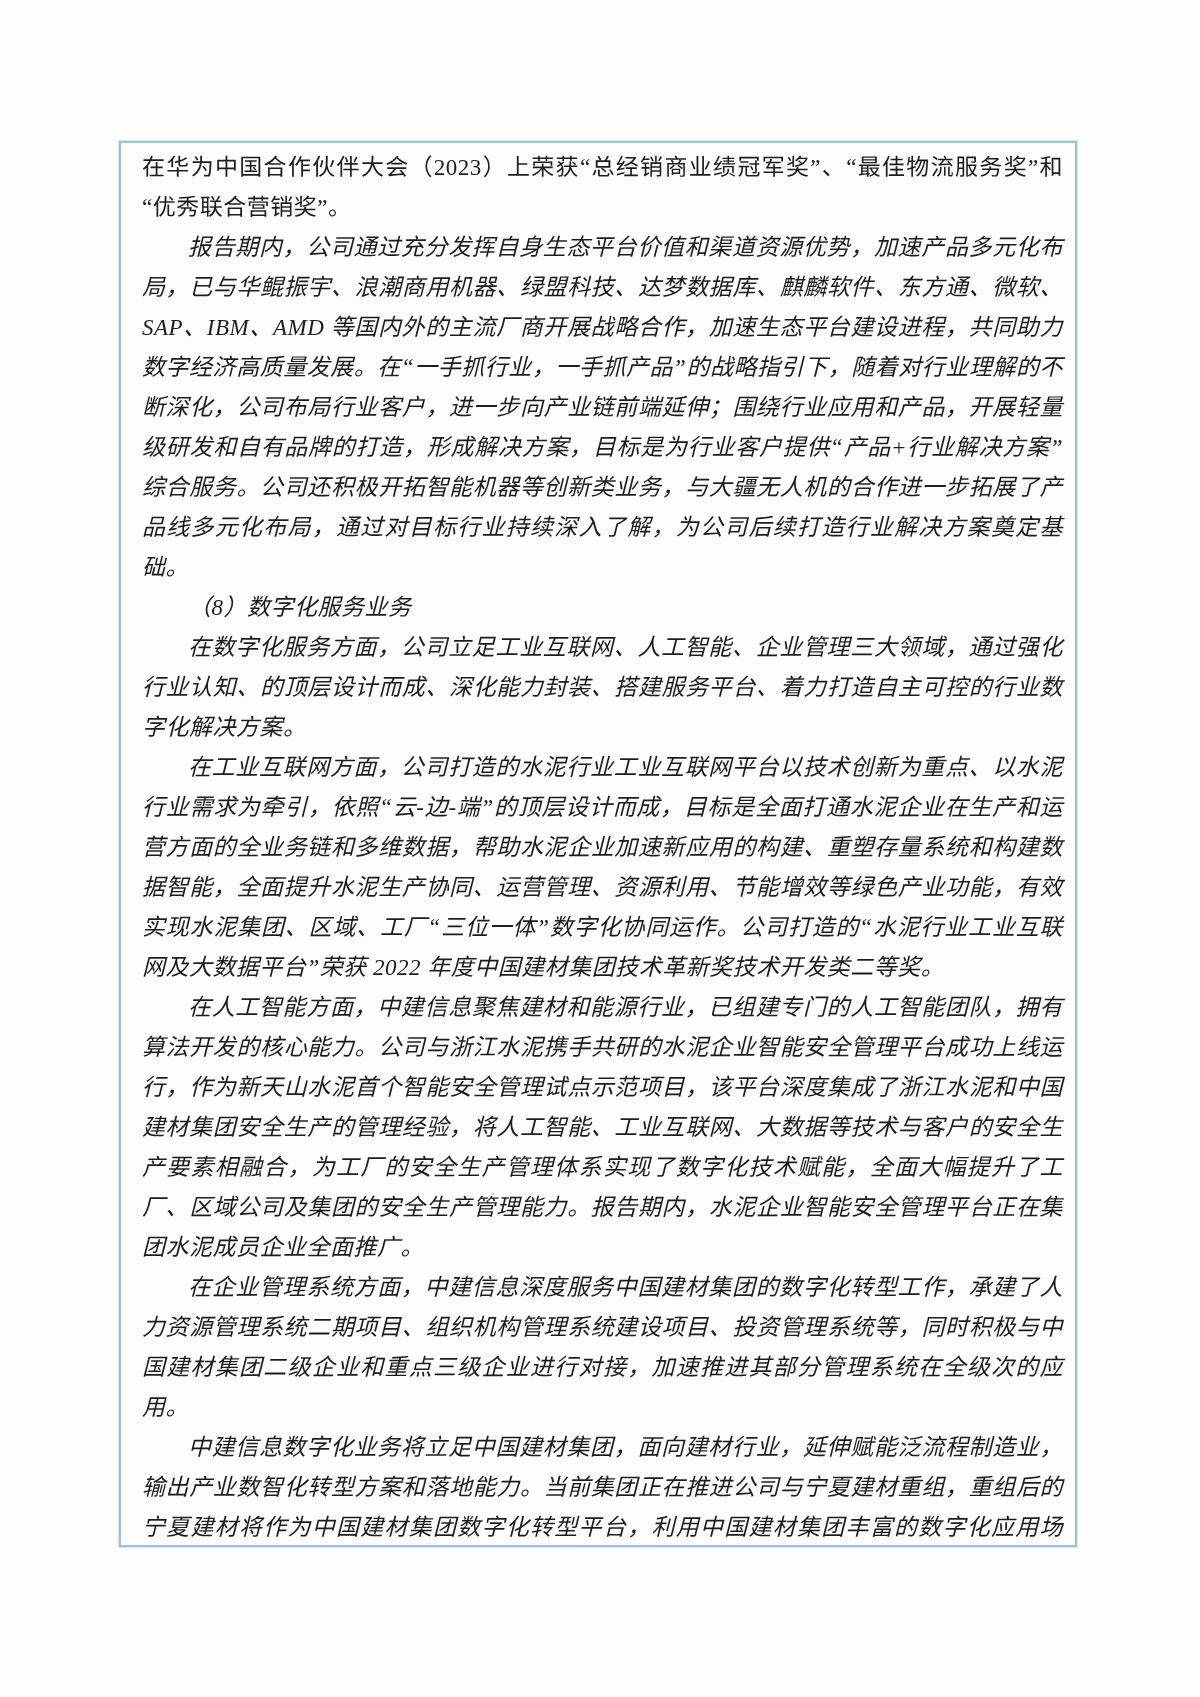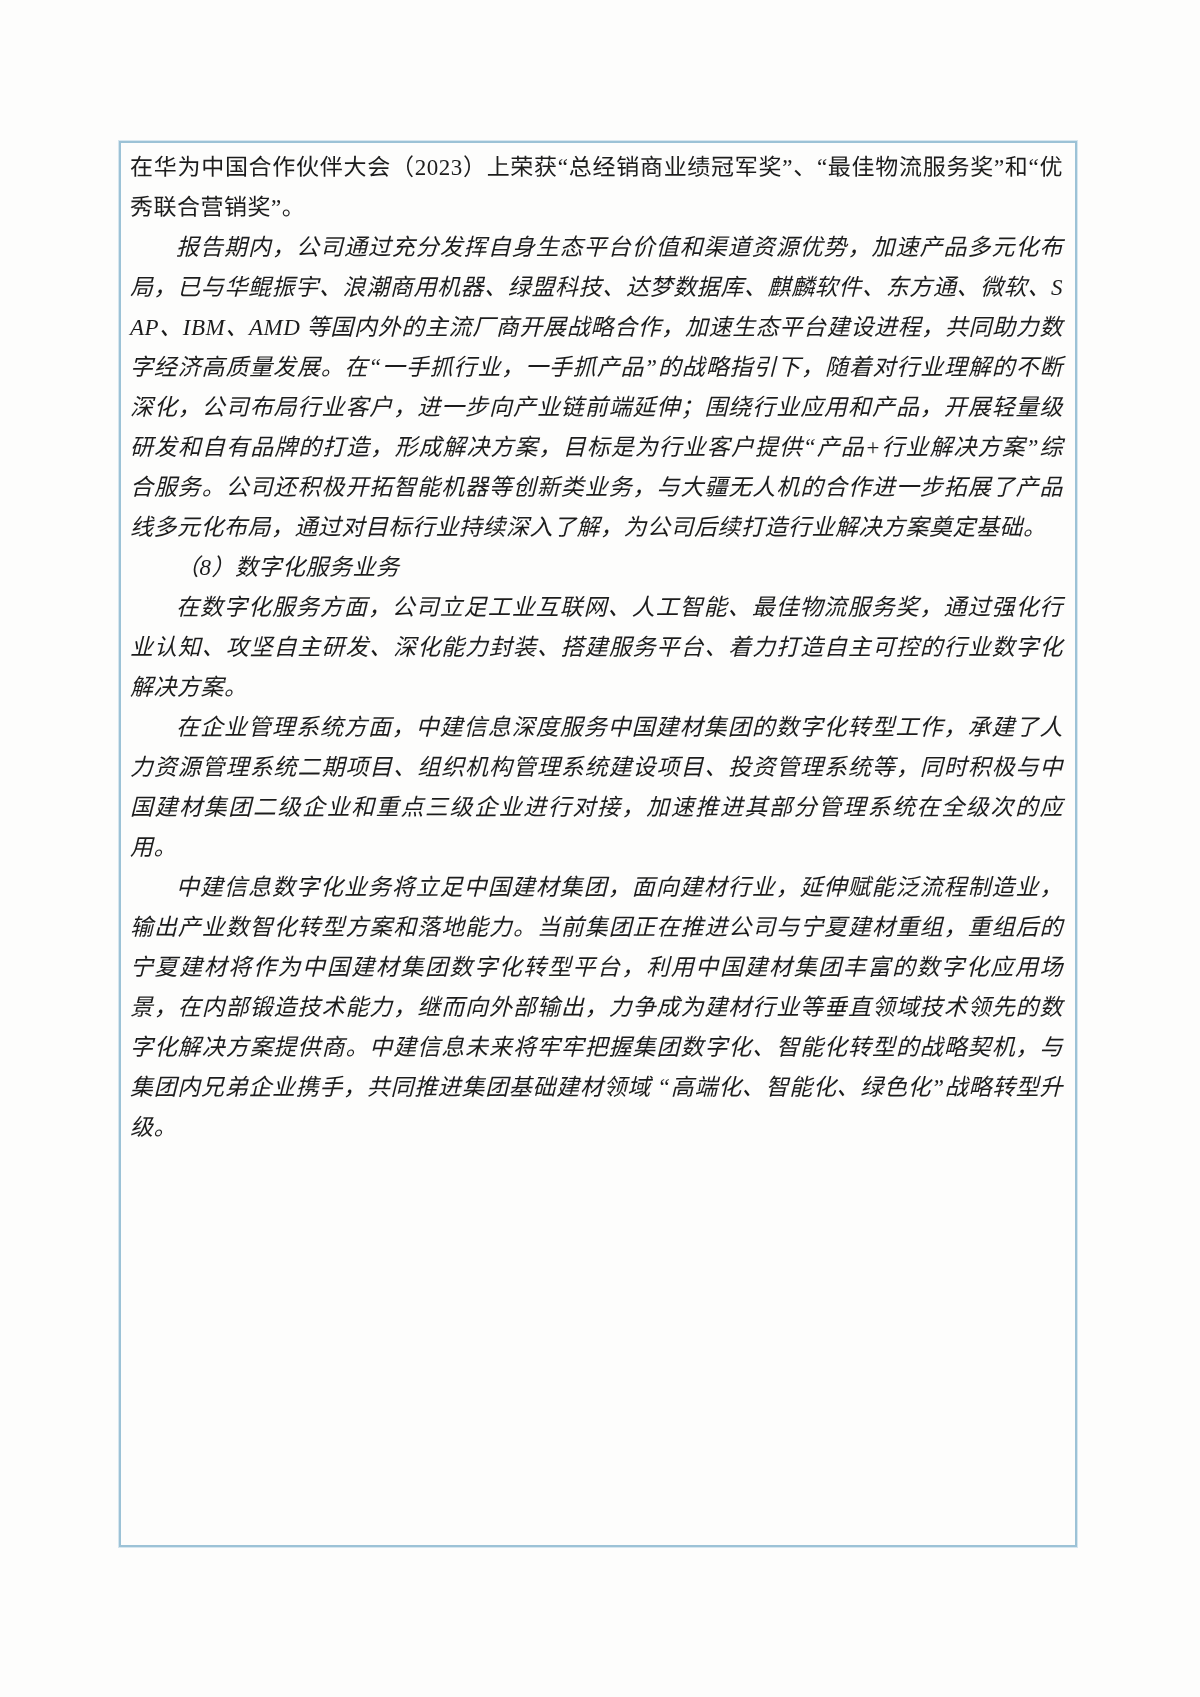--- a/index.html
+++ b/index.html
@@ -18,21 +18,21 @@
   .text-frame {
     position: absolute;
     left: 119px;
     top: 141px;
     width: 958px;
     height: 1406px;
     box-sizing: border-box;
     border: 2px solid #9cc2d6;
     box-shadow: 0 0 0 1px #d6e6ef;
     background: #fdfdfc;
-    padding: 5px 12px 0 9px;
+    padding: 5px 12px 0 21px;
     overflow: hidden;
   }
   .text-frame p {
     margin: 0;
     font-family: "Liberation Serif", "DejaVu Serif", serif;
     font-size: 23px;
     line-height: 40px;
     letter-spacing: 0.5px;
     color: #1c1c1c;
     text-align: justify;
@@ -45,17 +45,19 @@
   }
 </style>
 </head>
 <body>
 
 <div class="page">
   <div class="text-frame">
     <p>在华为中国合作伙伴大会（2023）上荣获“总经销商业绩冠军奖”、“最佳物流服务奖”和“优秀联合营销奖”。</p>
     <p class="indent">报告期内，公司通过充分发挥自身生态平台价值和渠道资源优势，加速产品多元化布局，已与华鲲振宇、浪潮商用机器、绿盟科技、达梦数据库、麒麟软件、东方通、微软、SAP、IBM、AMD 等国内外的主流厂商开展战略合作，加速生态平台建设进程，共同助力数字经济高质量发展。在“一手抓行业，一手抓产品”的战略指引下，随着对行业理解的不断深化，公司布局行业客户，进一步向产业链前端延伸；围绕行业应用和产品，开展轻量级研发和自有品牌的打造，形成解决方案，目标是为行业客户提供“产品+行业解决方案”综合服务。公司还积极开拓智能机器等创新类业务，与大疆无人机的合作进一步拓展了产品线多元化布局，通过对目标行业持续深入了解，为公司后续打造行业解决方案奠定基础。</p>
     <p class="indent">（8）数字化服务业务</p>
-    <p class="indent">在数字化服务方面，公司立足工业互联网、人工智能、最佳物流服务奖，通过强化行业认知、攻坚自主研发、深化能力封装、搭建服务平台、着力打造自主可控的行业数字化解决方案。</p>
+    <p class="indent">在数字化服务方面，公司立足工业互联网、人工智能、企业管理三大领域，通过强化行业认知、的顶层设计而成、深化能力封装、搭建服务平台、着力打造自主可控的行业数字化解决方案。</p>
+    <p class="indent">在工业互联网方面，公司打造的水泥行业工业互联网平台以技术创新为重点、以水泥行业需求为牵引，依照“云-边-端”的顶层设计而成，目标是全面打通水泥企业在生产和运营方面的全业务链和多维数据，帮助水泥企业加速新应用的构建、重塑存量系统和构建数据智能，全面提升水泥生产协同、运营管理、资源利用、节能增效等绿色产业功能，有效实现水泥集团、区域、工厂“三位一体”数字化协同运作。公司打造的“水泥行业工业互联网及大数据平台”荣获 2022 年度中国建材集团技术革新奖技术开发类二等奖。</p>
+    <p class="indent">在人工智能方面，中建信息聚焦建材和能源行业，已组建专门的人工智能团队，拥有算法开发的核心能力。公司与浙江水泥携手共研的水泥企业智能安全管理平台成功上线运行，作为新天山水泥首个智能安全管理试点示范项目，该平台深度集成了浙江水泥和中国建材集团安全生产的管理经验，将人工智能、工业互联网、大数据等技术与客户的安全生产要素相融合，为工厂的安全生产管理体系实现了数字化技术赋能，全面大幅提升了工厂、区域公司及集团的安全生产管理能力。报告期内，水泥企业智能安全管理平台正在集团水泥成员企业全面推广。</p>
     <p class="indent">在企业管理系统方面，中建信息深度服务中国建材集团的数字化转型工作，承建了人力资源管理系统二期项目、组织机构管理系统建设项目、投资管理系统等，同时积极与中国建材集团二级企业和重点三级企业进行对接，加速推进其部分管理系统在全级次的应用。</p>
     <p class="indent">中建信息数字化业务将立足中国建材集团，面向建材行业，延伸赋能泛流程制造业，输出产业数智化转型方案和落地能力。当前集团正在推进公司与宁夏建材重组，重组后的宁夏建材将作为中国建材集团数字化转型平台，利用中国建材集团丰富的数字化应用场景，在内部锻造技术能力，继而向外部输出，力争成为建材行业等垂直领域技术领先的数字化解决方案提供商。中建信息未来将牢牢把握集团数字化、智能化转型的战略契机，与集团内兄弟企业携手，共同推进集团基础建材领域 “高端化、智能化、绿色化”战略转型升级。</p>
   </div>
 </div>
 
 </body></html>

